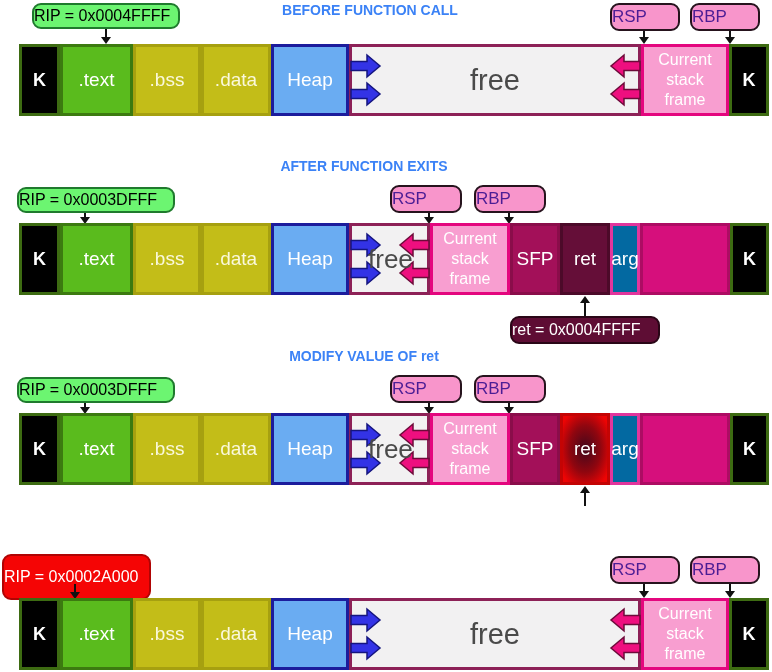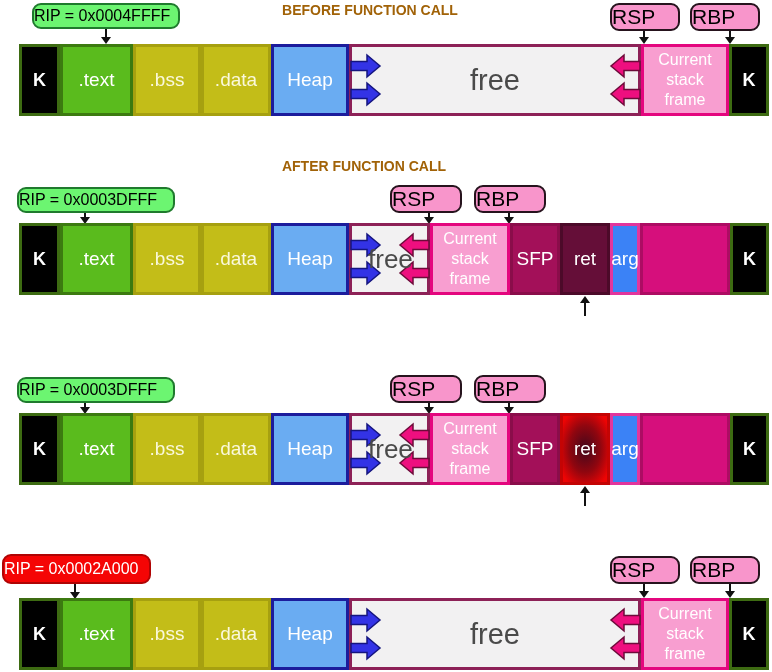--- a/index.html
+++ b/index.html
@@ -1,37 +1,37 @@
 <!DOCTYPE html>
 <html><head>
 <meta charset="utf-8">
 <style>
   html,body{margin:0;padding:0;background:#fff;}
   #stage{position:relative;width:772px;height:672px;background:#fff;overflow:hidden;
          font-family:"Liberation Sans",sans-serif;}
-  .title{position:absolute;width:240px;text-align:center;font-weight:bold;font-size:14px;color:#a16207;}
+  .title{position:absolute;width:240px;text-align:center;font-weight:bold;font-size:14px;color:#3b82f6;}
   .pill{position:absolute;box-sizing:border-box;border-radius:9px;display:flex;
         align-items:center;justify-content:flex-start;font-size:16px;}
   .pill.green{background:#6cf571;border:2px solid #1f7a2d;color:#000;}
-  .pill.pink{background:#f895cb;border:2px solid #26131d;color:#000000;font-size:21px;}
+  .pill.pink{background:#f895cb;border:2px solid #26131d;color:#4c1d95;font-size:17px;}
   .pill.red{background:#f50505;border:2px solid #b00404;color:#fff;}
   .pill.maroon{background:#5e0d34;border:2px solid #2a0617;color:#fff;}
   .bar{position:absolute;left:19px;width:750px;height:72px;}
   .seg{position:absolute;top:0;height:72px;box-sizing:border-box;border:3px solid;
        display:flex;align-items:center;justify-content:center;color:#fff;font-size:19px;}
   .seg.k{background:#000;border-color:#3d6b12;font-weight:bold;font-size:18px;}
   .seg.textseg{background:#5abb1d;border-color:#3c7a10;}
   .seg.bssdata{background:#c3bd18;border-color:#a6a010;color:#faf8dc;}
   .seg.heap{background:#6aacf2;border-color:#1c1c9c;}
   .seg.free{background:#f2f1f2;border-color:#8d2157;color:#4a4a4a;font-size:29px;}
   .seg.csf{background:#f89ed0;border-color:#e4067e;font-size:16px;line-height:20px;text-align:center;}
   .seg.sfp{background:#a31059;border-color:#8a0d4a;}
   .seg.ret{background:#650e38;border-color:#4c0a29;}
   .seg.retmod{background:radial-gradient(ellipse at center,#42081c 0%,#90060f 50%,#ee0404 90%);border-color:#c40404;}
-  .seg.arg{background:#3b82f6;border-color:#e2359c;}
+  .seg.arg{background:#0369a1;border-color:#e2359c;}
   .seg.used{background:#d60f7c;border-color:#ad0c63;}
   .conn{position:absolute;width:2px;background:#111;}
   .conn i{position:absolute;left:-4px;width:0;height:0;border:5px solid transparent;}
   .conn.down i{bottom:-7px;border-top:7px solid #111;border-bottom:none;}
   .conn.up i{top:-7px;border-bottom:7px solid #111;border-top:none;}
   .arr{position:absolute;z-index:3;}
   .freeword{position:absolute;z-index:5;color:#4a4a4a;font-size:26px;}
 </style>
 </head>
 <body>
@@ -77,21 +77,21 @@
         <polygon points="1,8.5 17,8.5 17,2 30,13 17,24 17,17.5 1,17.5" fill="#3333e6" stroke="#15157f" stroke-width="1.5"></polygon>
       </svg>
     <svg class="arr" style="left:590px;top:9px" width="32" height="26" viewBox="0 0 32 26">
         <polygon points="31,8.5 15,8.5 15,2 2,13 15,24 15,17.5 31,17.5" fill="#ee0f7f" stroke="#6d0b3a" stroke-width="1.5"></polygon>
       </svg>
     <svg class="arr" style="left:590px;top:37px" width="32" height="26" viewBox="0 0 32 26">
         <polygon points="31,8.5 15,8.5 15,2 2,13 15,24 15,17.5 31,17.5" fill="#ee0f7f" stroke="#6d0b3a" stroke-width="1.5"></polygon>
       </svg>
   </div>
 
-  <div class="title" style="left:244px;top:158px">AFTER FUNCTION CALL</div>
+  <div class="title" style="left:244px;top:158px">AFTER FUNCTION EXITS</div>
 
   <div class="pill green" style="left:17px;top:187px;width:158px;height:26px">
     <span>RIP = 0x0003DFFF</span>
   </div>
   <div class="conn down" style="left:84px;top:213px;height:4px">
       <i></i>
     </div>
 
   <div class="pill pink" style="left:390px;top:185px;width:72px;height:28px">
     <span>RSP</span>
@@ -131,21 +131,25 @@
       </svg>
     <svg class="arr" style="left:379px;top:37px" width="32" height="26" viewBox="0 0 32 26">
         <polygon points="31,8.5 15,8.5 15,2 2,13 15,24 15,17.5 31,17.5" fill="#ee0f7f" stroke="#6d0b3a" stroke-width="1.5"></polygon>
       </svg>
     <div class="freeword" style="left:349px;top:21px">free</div>
   </div>
 
   <div class="conn up" style="left:584px;top:303px;height:13px">
       <i></i>
     </div>
-
+  <div class="pill maroon" style="left:510px;top:316px;width:150px;height:28px">
+    <span>ret = 0x0004FFFF</span>
+  </div>
+
+  <div class="title" style="left:244px;top:348px">MODIFY VALUE OF ret</div>
 
   <div class="pill green" style="left:17px;top:377px;width:158px;height:26px">
     <span>RIP = 0x0003DFFF</span>
   </div>
   <div class="conn down" style="left:84px;top:403px;height:4px">
       <i></i>
     </div>
 
   <div class="pill pink" style="left:390px;top:375px;width:72px;height:28px">
     <span>RSP</span>
@@ -187,21 +191,21 @@
         <polygon points="31,8.5 15,8.5 15,2 2,13 15,24 15,17.5 31,17.5" fill="#ee0f7f" stroke="#6d0b3a" stroke-width="1.5"></polygon>
       </svg>
     <div class="freeword" style="left:349px;top:21px">free</div>
   </div>
 
   <div class="conn up" style="left:584px;top:493px;height:13px">
       <i></i>
     </div>
 
 
-  <div class="pill red" style="left:2px;top:554px;width:149px;height:30px">
+  <div class="pill red" style="left:2px;top:554px;width:149px;height:46px">
     <span>RIP = 0x0002A000</span>
   </div>
   <div class="conn down" style="left:74px;top:584px;height:8px">
       <i></i>
     </div>
 
   <div class="pill pink" style="left:610px;top:556px;width:70px;height:28px">
     <span>RSP</span>
   </div>
   <div class="conn down" style="left:643px;top:584px;height:7px">

